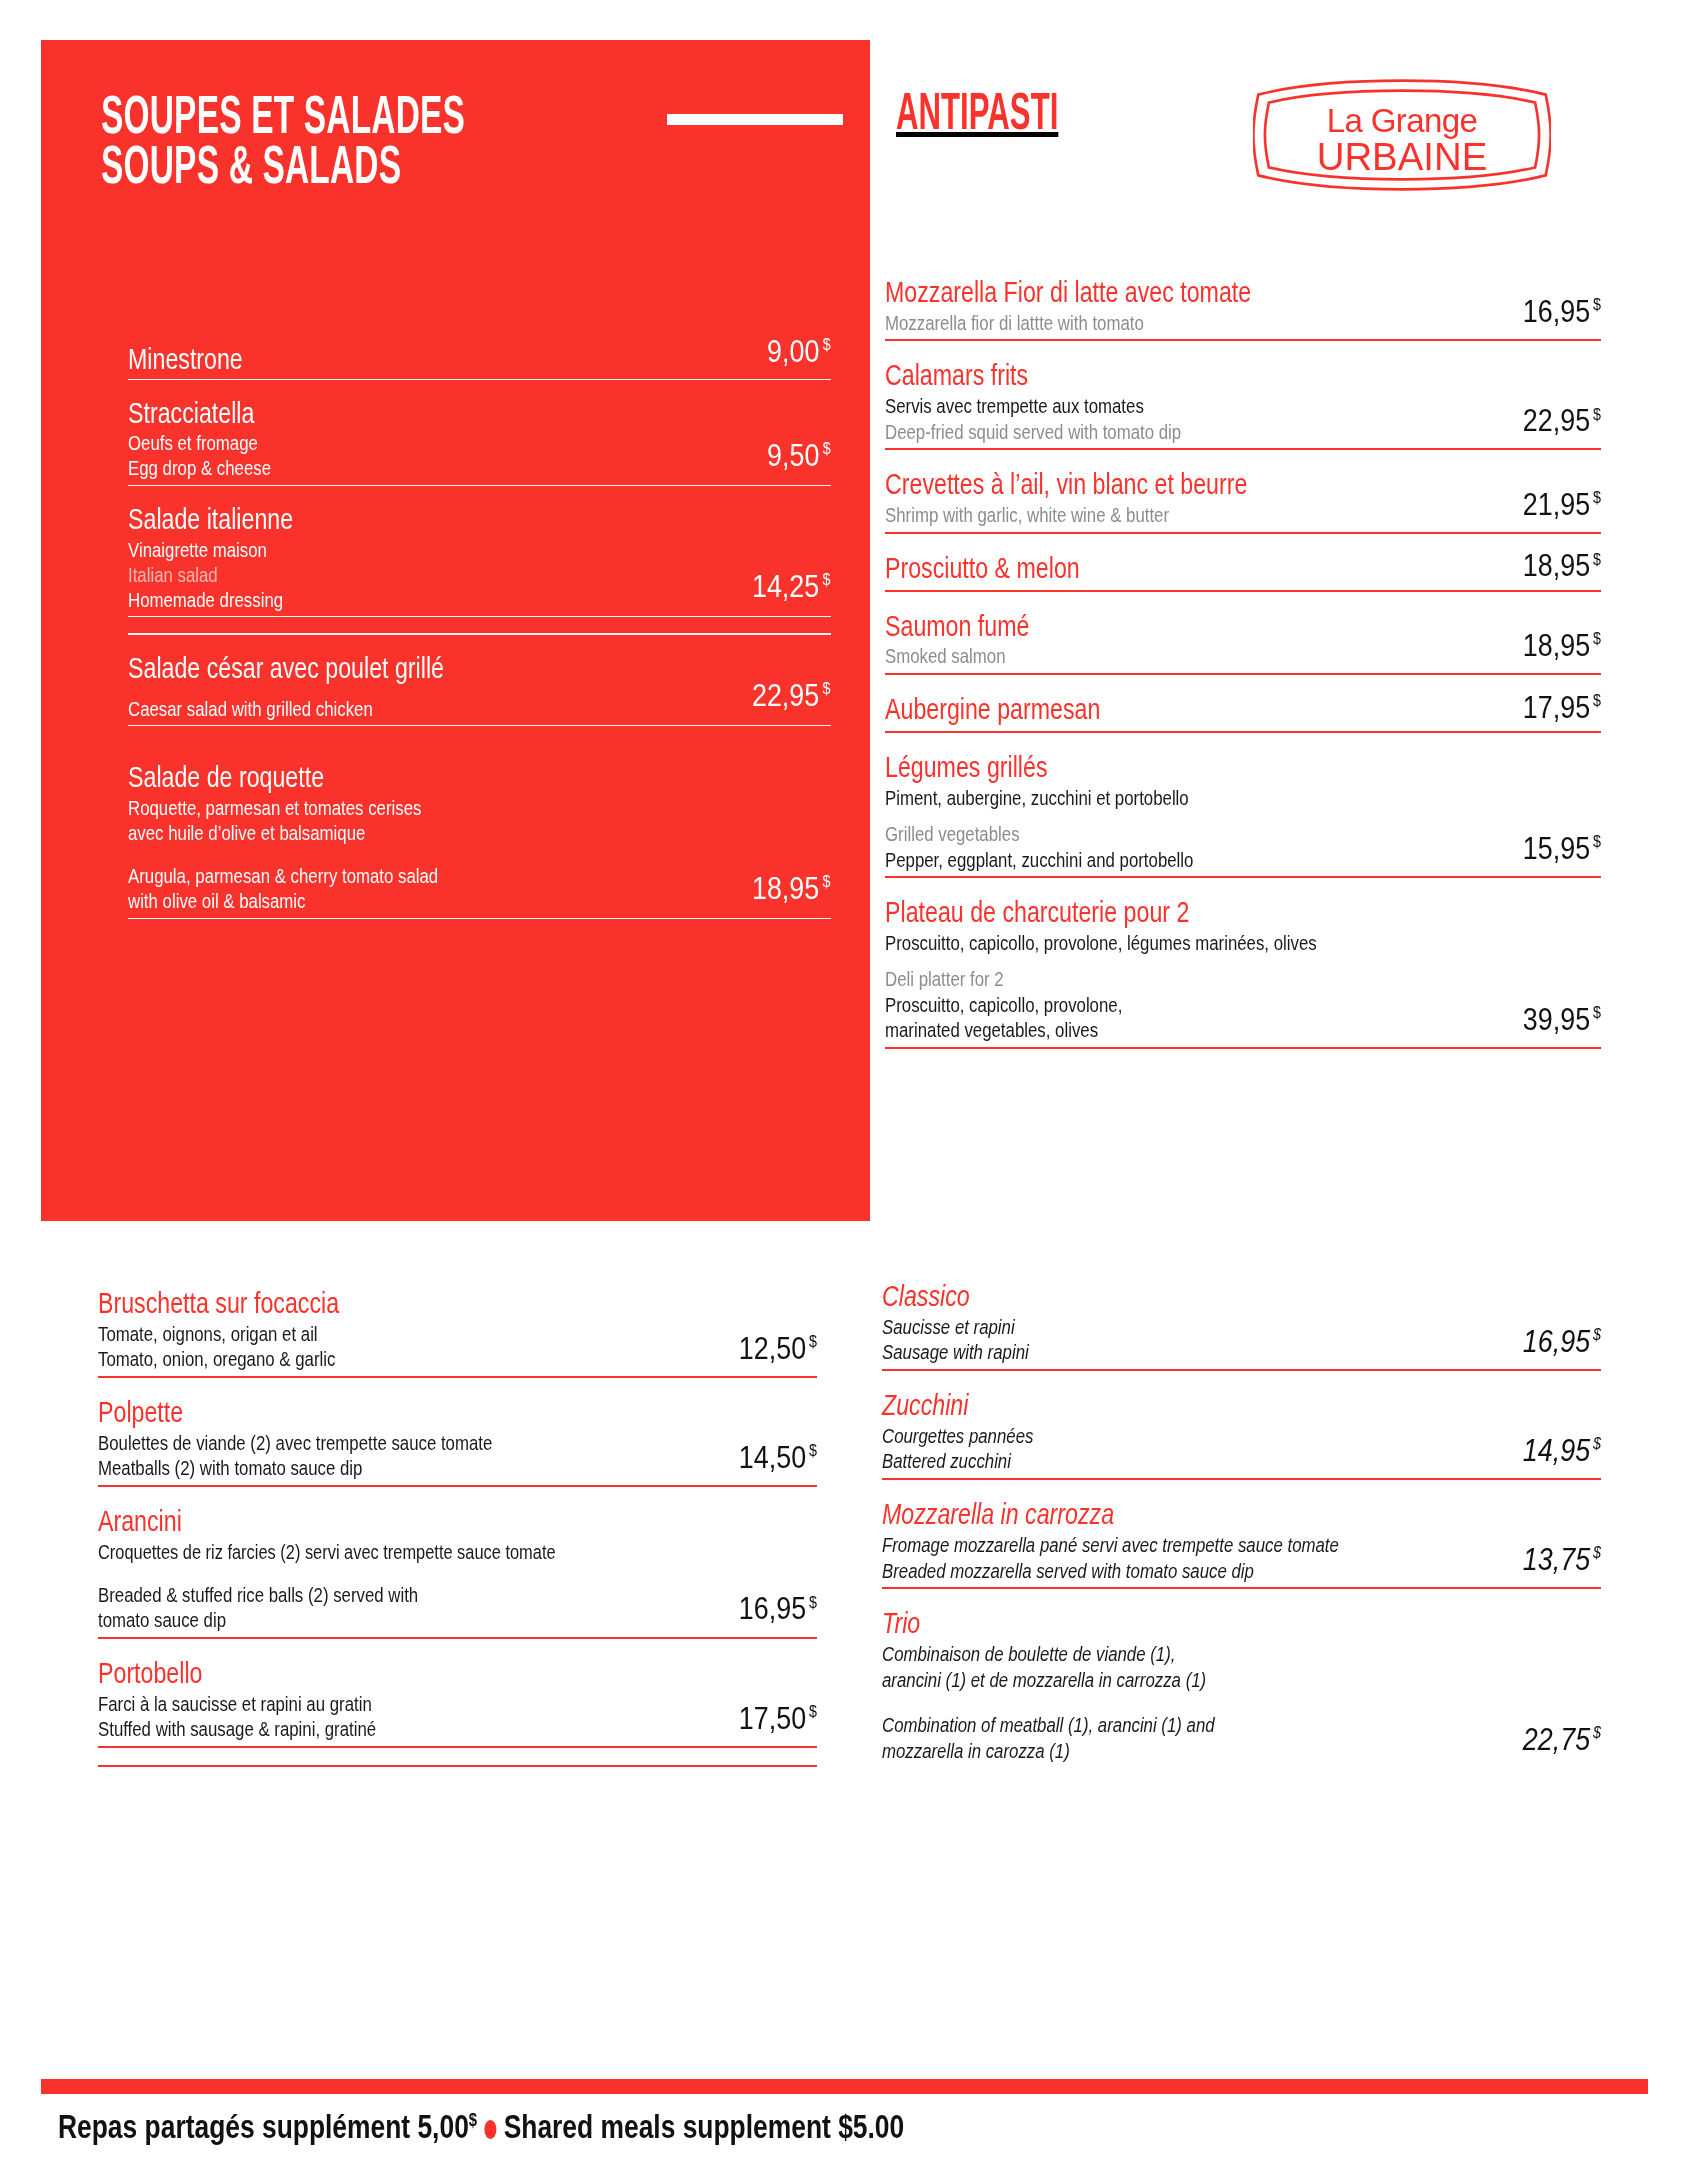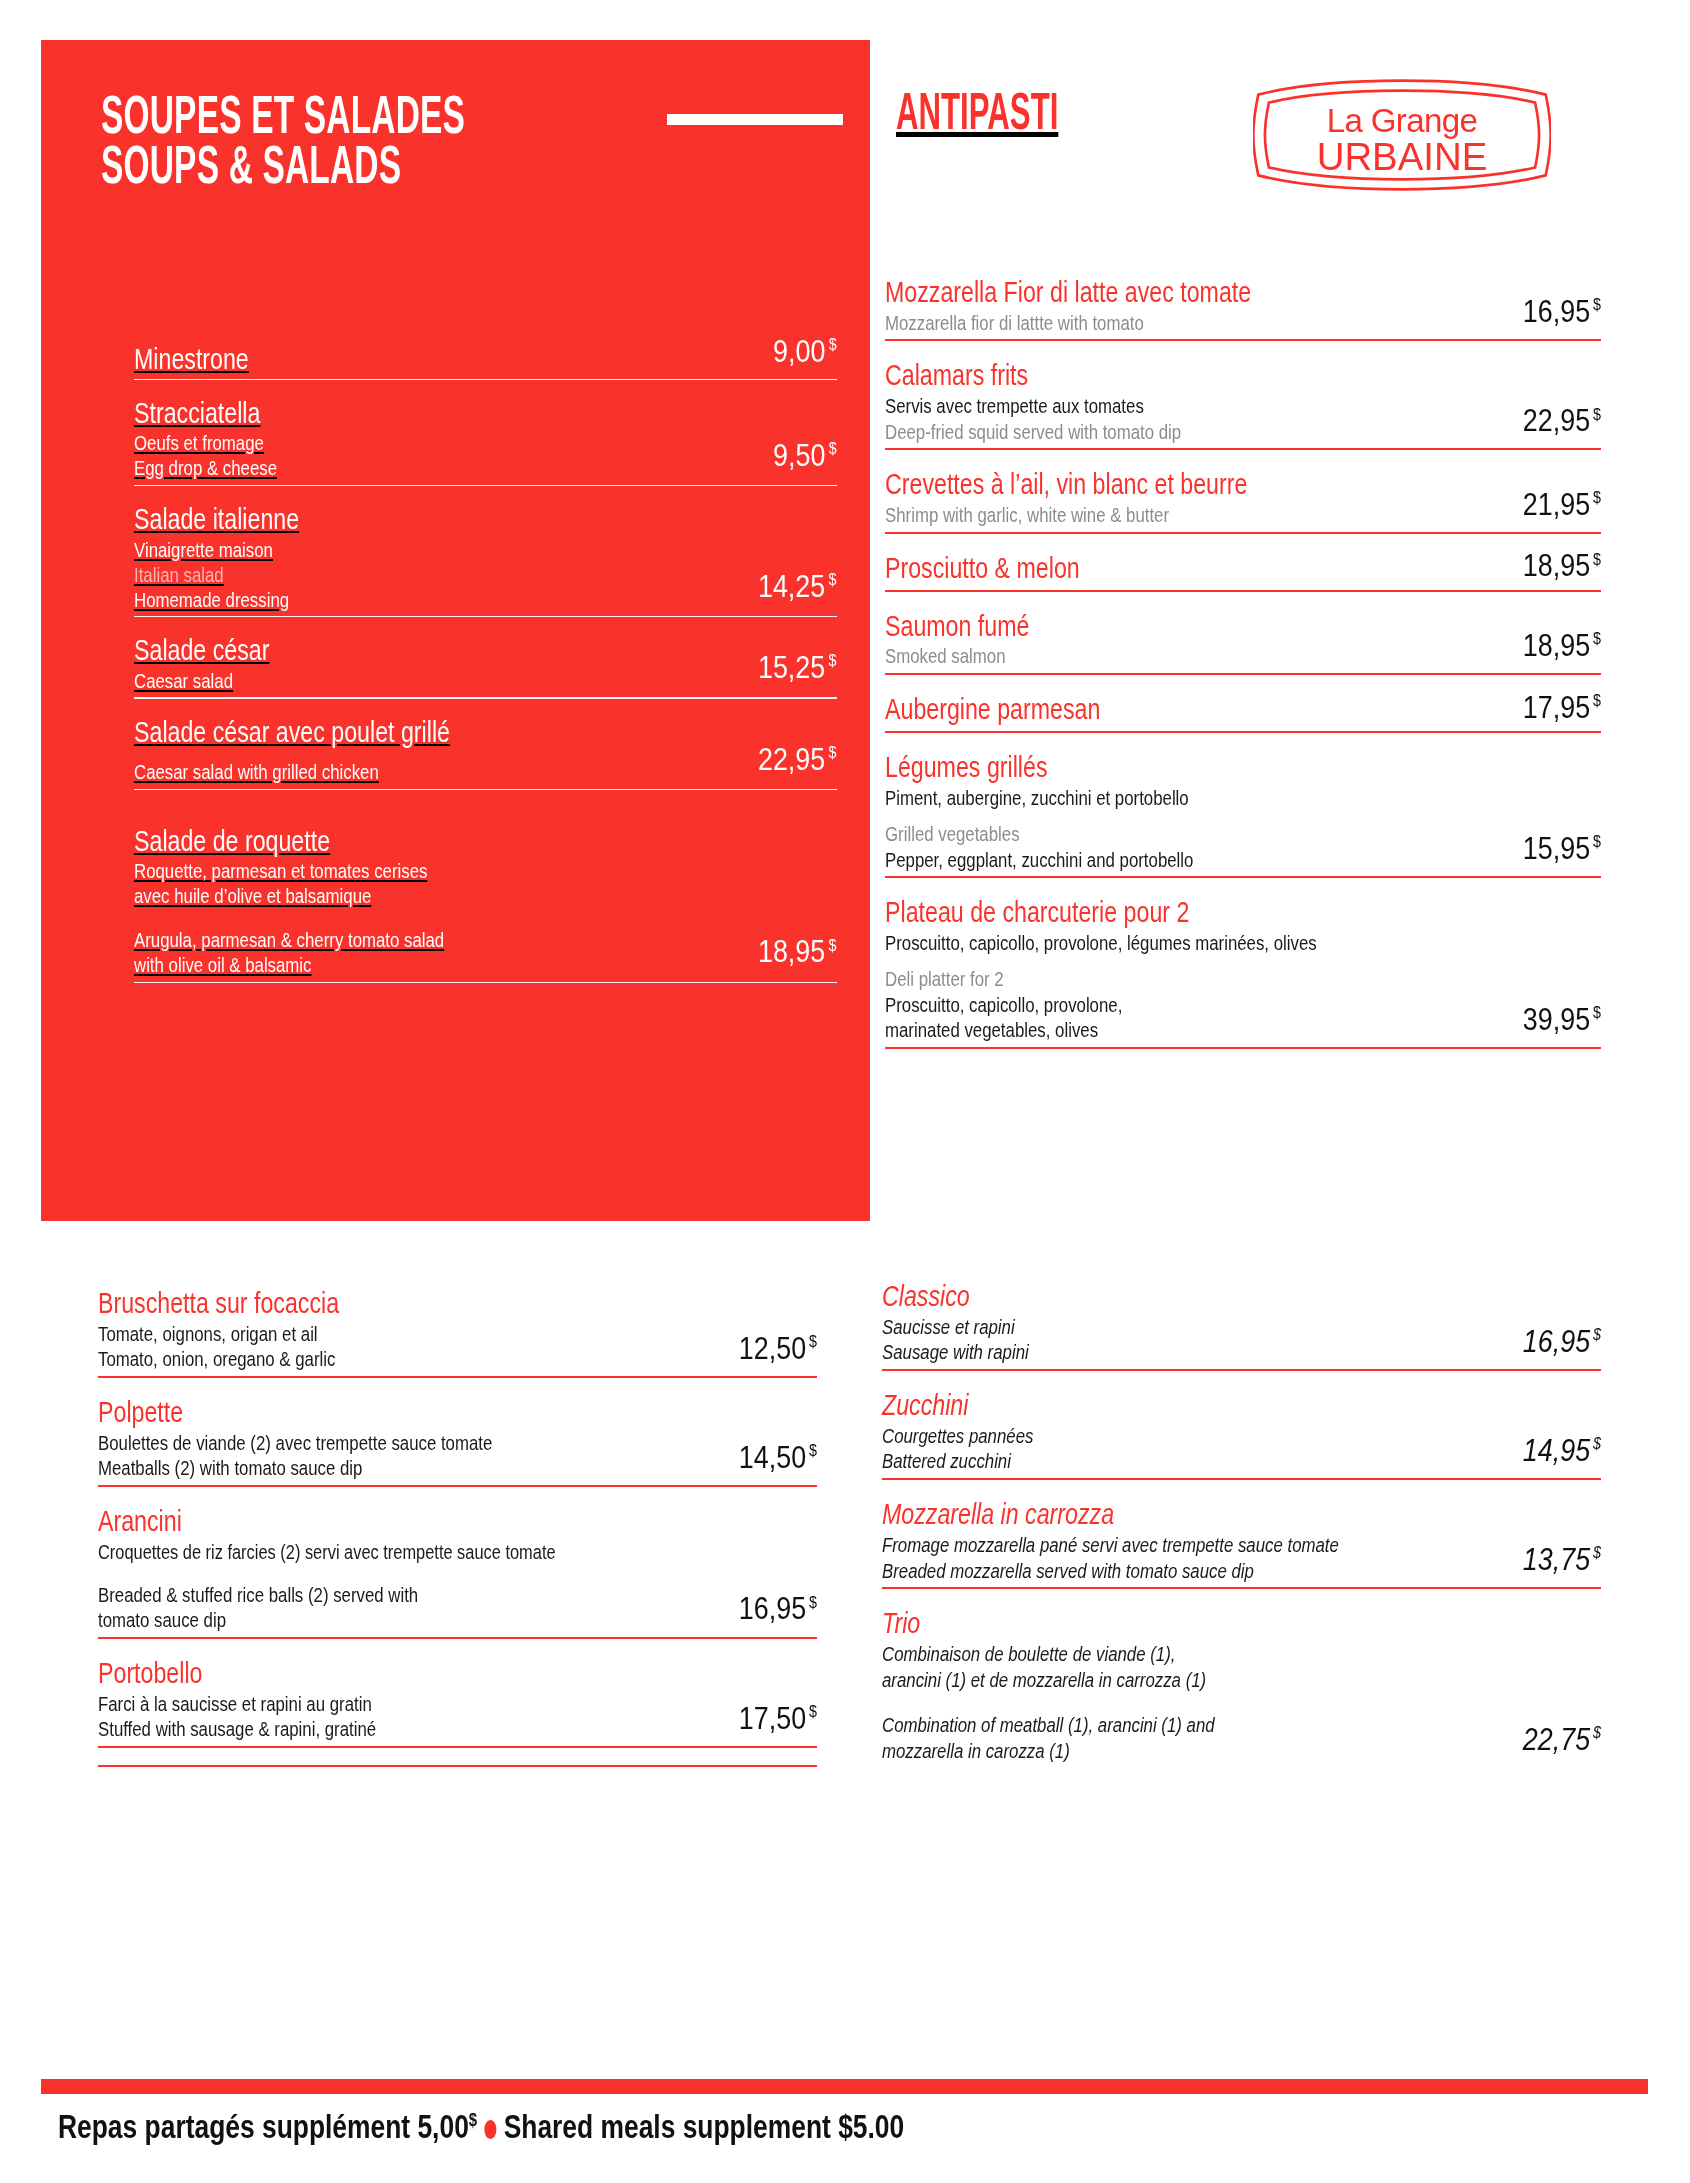--- a/index.html
+++ b/index.html
@@ -44,21 +44,21 @@
     white-space:nowrap;
   }
   .title-rule{
     position:absolute;
     left:626px; top:74px;
     width:176px; height:11.3px;
     background:#ffffff;
   }
 
   .red-items{
-    position:absolute; left:93px; top:302px; width:703px;text-decoration:underline;
+    position:absolute; left:87px; top:302px; width:703px;
   }
 
   
   .ritem{ position:relative; margin-bottom:0; }
   .ritem .lines{ padding-right:166px; }
   .ritem .ttl{
     color:#ffffff; font-size:29px; line-height:1.18;
     transform:scaleX(0.80); transform-origin:left center;
     white-space:nowrap; font-weight:400;
   }
@@ -185,27 +185,20 @@
           <div class="lines">
             <div class="ttl">Salade italienne</div>
             <div class="fr">Vinaigrette maison</div>
             <div class="en pale">Italian salad</div>
             <div class="en">Homemade dressing</div>
           </div>
           <div class="price"><span>14,25</span><span class="cur">$</span></div>
         </div>
         <div class="rsep"></div>
 
-        <div class="ritem">
-          <div class="lines">
-            <div class="ttl">Salade césar</div>
-            <div class="en">Caesar salad</div>
-          </div>
-          <div class="price"><span>15,25</span><span class="cur">$</span></div>
-        </div>
         <div class="rsep"></div>
 
         <div class="ritem">
           <div class="lines">
             <div class="ttl">Salade césar avec poulet grillé</div>
             <div style="height:10.6px"></div>
             <div class="en">Caesar salad with grilled chicken</div>
           </div>
           <div class="price"><span>22,95</span><span class="cur">$</span></div>
         </div>

